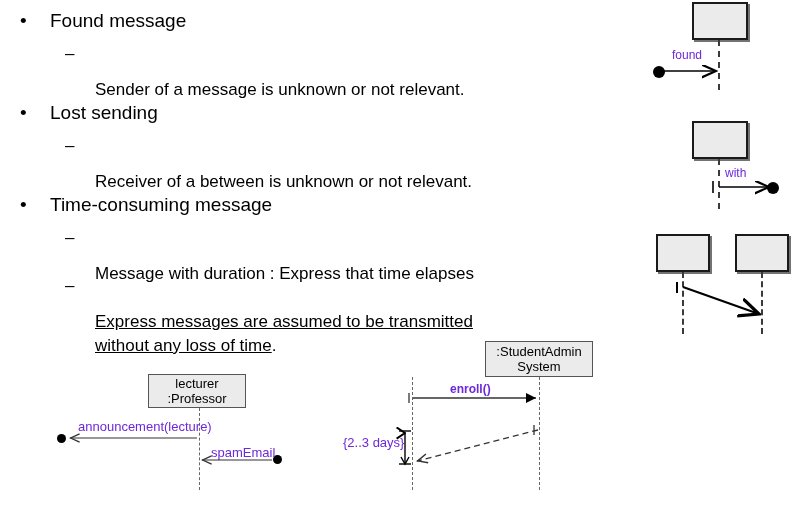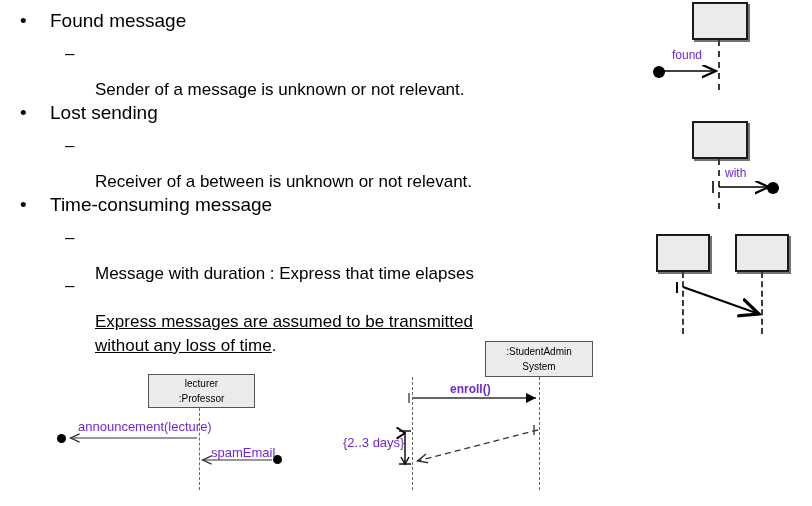--- a/index.html
+++ b/index.html
@@ -53,21 +53,21 @@
   
   .dobj {
     position: absolute;
     background: #ebebeb;
     border: 2px solid #1a1a1a;
     box-sizing: border-box;
     display: flex;
     align-items: center;
     justify-content: center;
     text-align: center;
-    font-size: 10px;
+    font-size: 13px;
     line-height: 15px;
     color: #000;
   }
   .dobj.shadow { box-shadow: 2px 2px 0 rgba(0,0,0,0.55); }
   .dobj.thin { border: 1px solid #555; }
 
   .lifeline {
     position: absolute;
     width: 0;
     border-left: 2px dashed #3a3a3a;
@@ -151,21 +151,21 @@
   <div class="dobj shadow" style="left:692px; top:121px; width:56px; height:38px;"></div>
   <div class="lifeline" style="left:718px; top:159px; height:50px;"></div>
   <div class="dot md" style="left:767px; top:182px;"></div>
   <span class="msg-label" style="left:725px; top:166px;">with</span>
 
   <div class="dobj shadow" style="left:656px; top:234px; width:54px; height:38px;"></div>
   <div class="dobj shadow" style="left:735px; top:234px; width:54px; height:38px;"></div>
   <div class="lifeline" style="left:682px; top:272px; height:62px;"></div>
   <div class="lifeline" style="left:761px; top:272px; height:62px;"></div>
 
-  <div class="dobj thin" style="left:148px; top:374px; width:107px; height:34px;">
+  <div class="dobj thin" style="left:148px; top:374px; width:98px; height:34px;">
     <span>
       <span>lecturer</span><br>
       <span>:Professor</span>
     </span>
   </div>
   <div class="lifeline thin" style="left:199px; top:408px; height:82px;"></div>
   <div class="dot sm" style="left:57px; top:434px;"></div>
   <span class="msg-label small" style="left:78px; top:420px;">announcement(lecture)</span>
   <div class="dot sm" style="left:273px; top:455px;"></div>
   <span class="msg-label small" style="left:211px; top:446px;text-align:center;">spamEmail</span>

